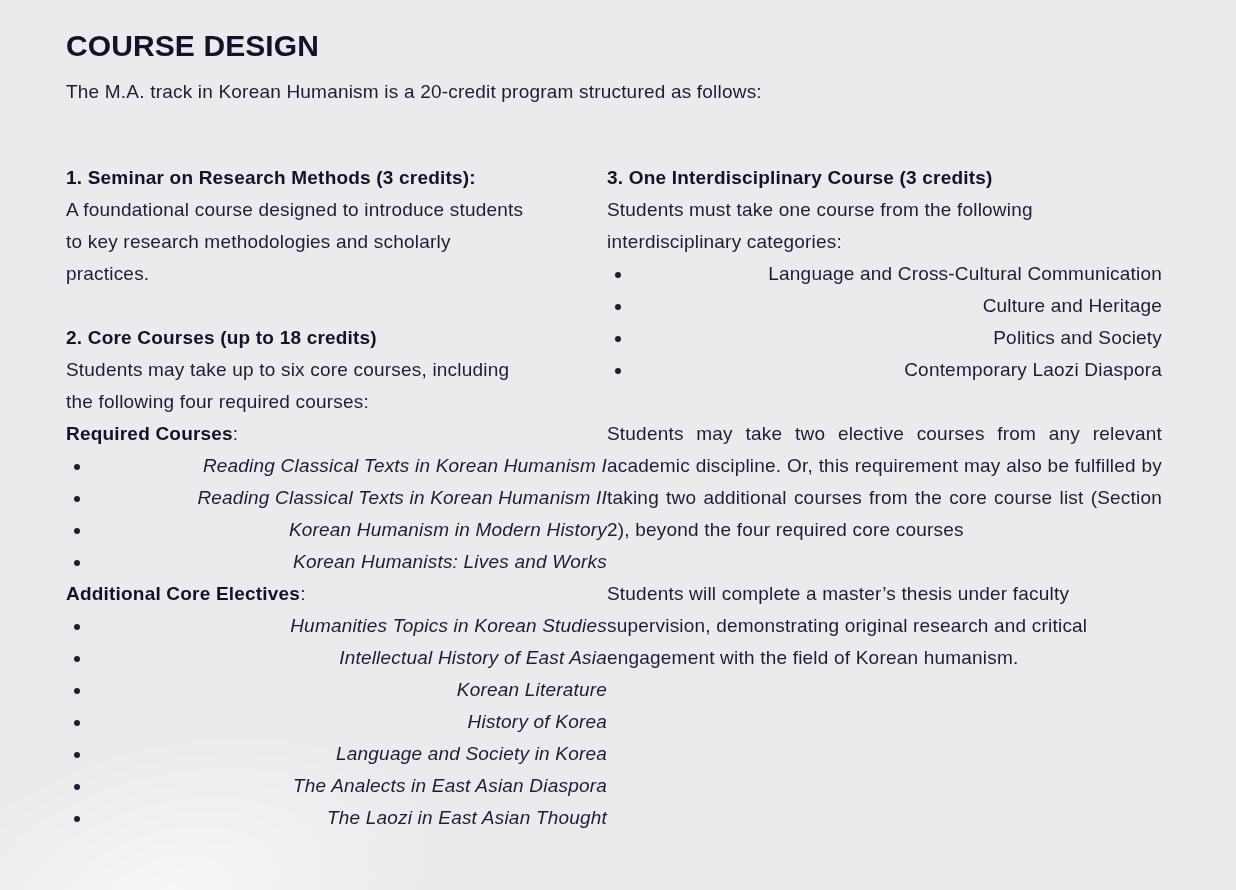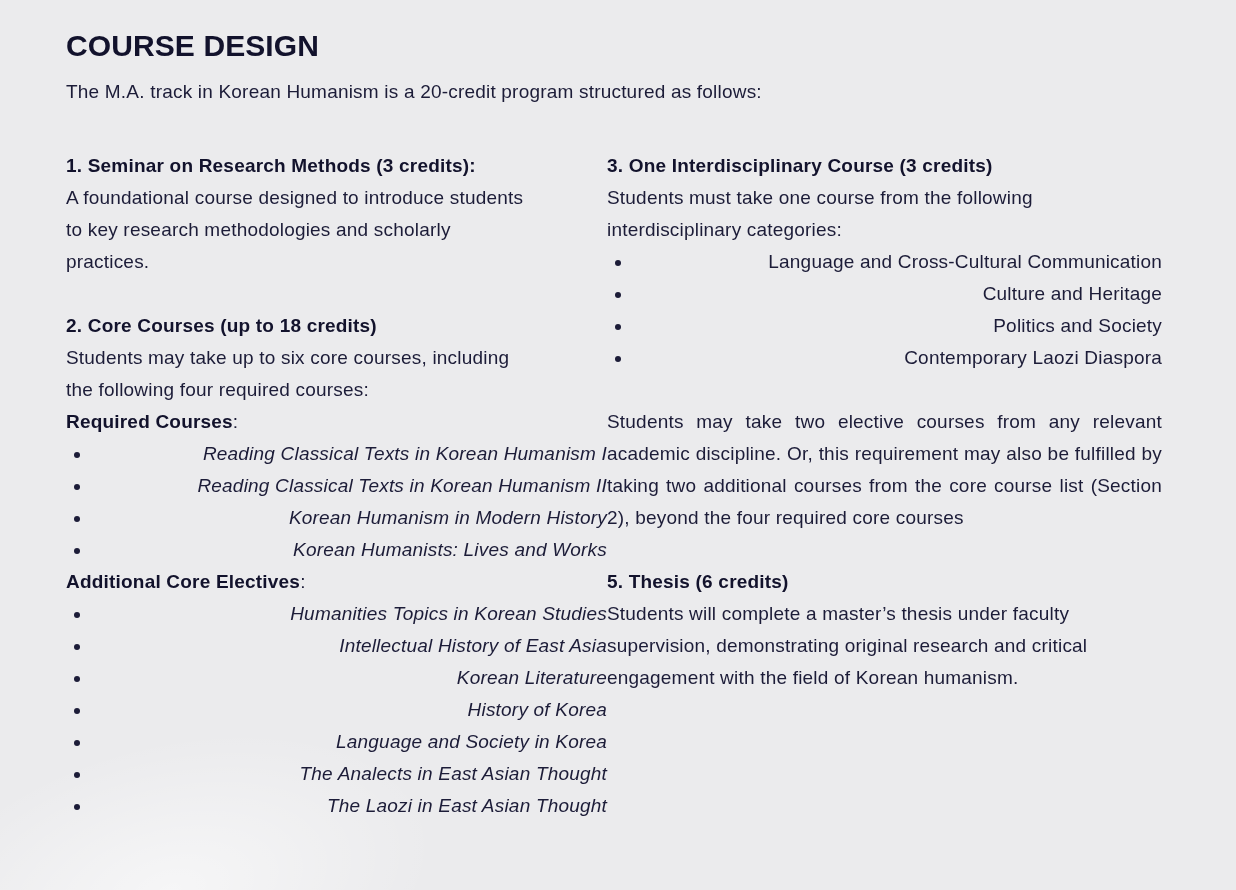--- a/index.html
+++ b/index.html
@@ -53,20 +53,21 @@
     display: grid;
     grid-template-columns: 541px 555px;
   }
 
   .section { margin-bottom: 32px; }
 
   .section-heading {
     font-size: 19px;
     font-weight: 700;
     color: #12122c;
+    margin-top: 12px;
   }
 
   .sub-label {
     font-weight: 700;
     color: #12122c;
   }
   .sub-label .colon { font-weight: 400; color: #1c1c38; }
 
   .narrow { max-width: 470px; }
 
@@ -112,21 +113,21 @@
           <li>Korean Humanists: Lives and Works</li>
         </ul>
 
         <div class="sub-label"><span>Additional Core Electives</span><span class="colon">:</span></div>
         <ul class="course-list italic-list">
           <li>Humanities Topics in Korean Studies</li>
           <li>Intellectual History of East Asia</li>
           <li>Korean Literature</li>
           <li>History of Korea</li>
           <li>Language and Society in Korea</li>
-          <li>The Analects in East Asian Thought</li>
+          <li>The Analects in East Asian Diaspora</li>
           <li>The Laozi in East Asian Thought</li>
         </ul>
       </div>
 
     </div>
 
     <div class="column">
 
       <div class="section">
         <div class="section-heading">3. One Interdisciplinary Course (3 credits)</div>
@@ -137,20 +138,19 @@
           <li>Politics and Society</li>
           <li>Contemporary Laozi Diaspora</li>
         </ul>
       </div>
 
       <div class="section">
         <p class="justified">Students may take two elective courses from any relevant academic discipline. Or, this requirement may also be fulfilled by taking two additional courses from the core course list (Section 2), beyond the four required core courses</p>
       </div>
 
       <div class="section">
-        <div class="section-heading">5. Thesis (6 credits)</div>
         <p>Students will complete a master’s thesis under faculty supervision, demonstrating original research and critical engagement with the field of Korean humanism.</p>
       </div>
 
     </div>
 
   </div>
 </div>
 
 </body></html>

